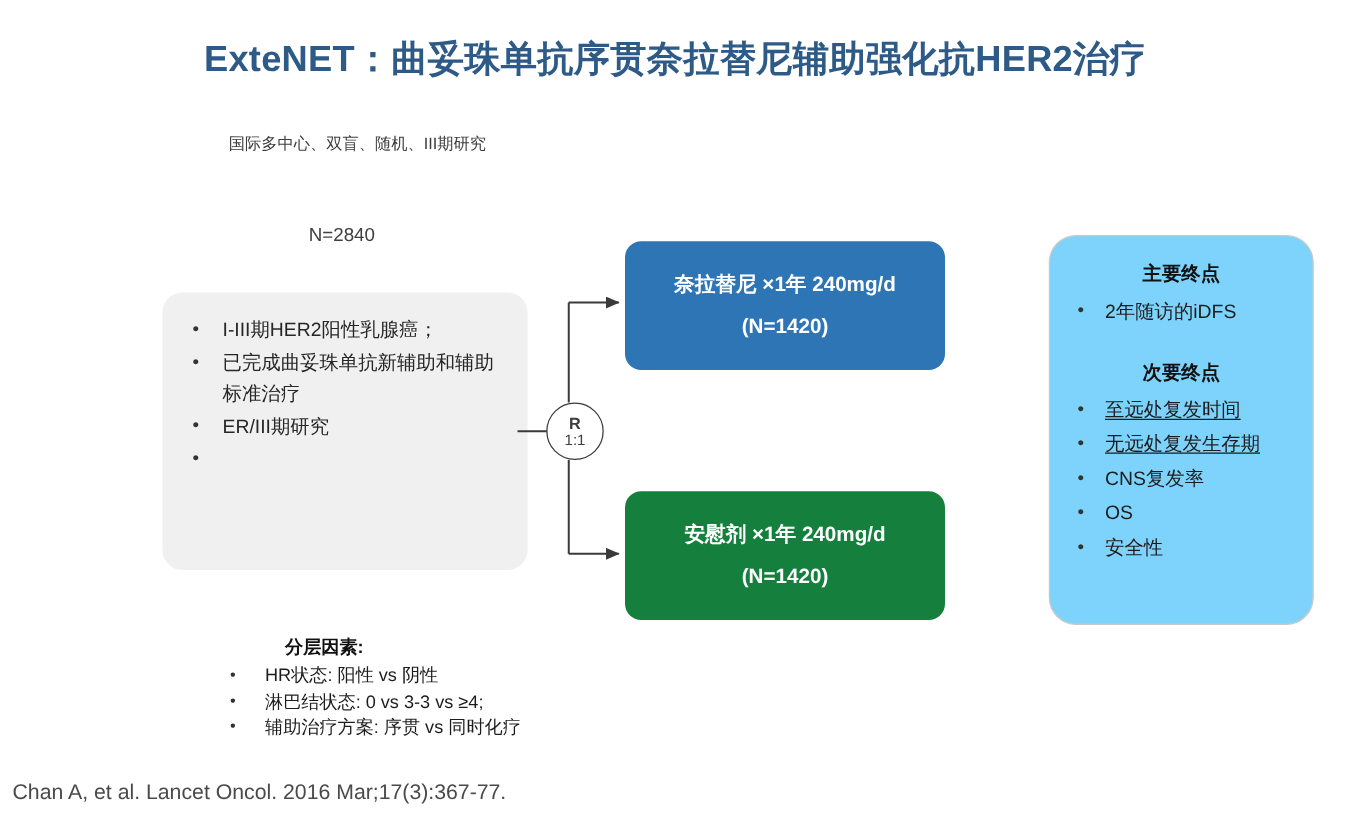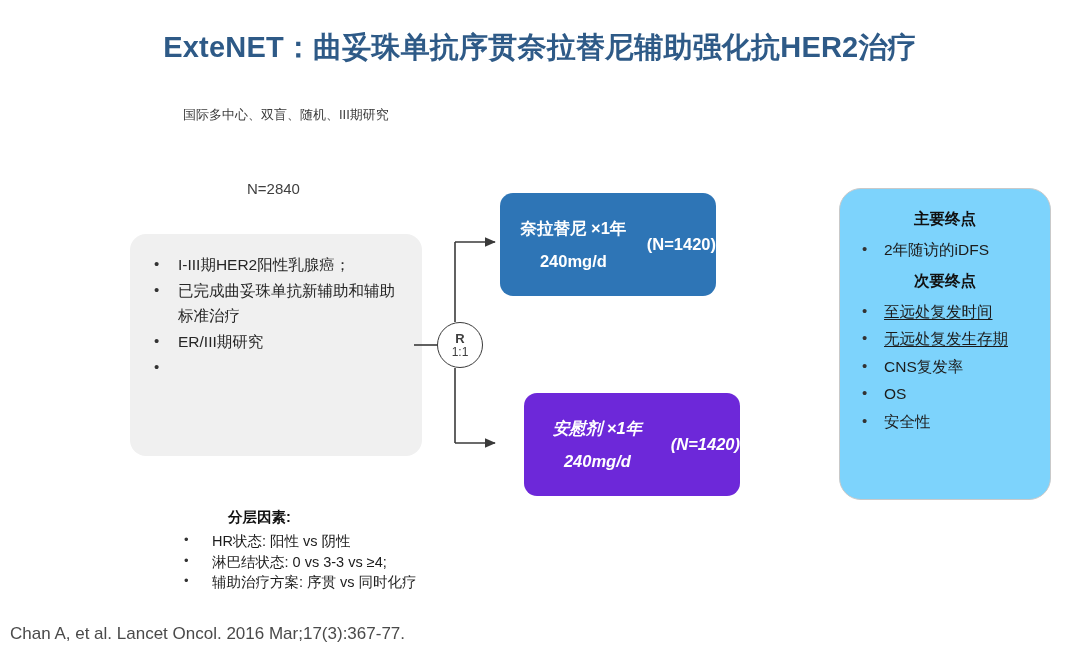--- a/index.html
+++ b/index.html
@@ -114,43 +114,42 @@
   }
   .rand-circle .r-ratio {
     font-size: 12px;
     font-weight: normal;
     color: #3d3d3d;
   }
 
   
   .arm-box {
     position: absolute;
-    width: 216px;
+    width: 256px;
     height: 103px;
     border-radius: 13px;
     display: flex;
-    flex-direction: row;
+    flex-direction: column;
     align-items: center;
     justify-content: center;
     color: #ffffff;
     font-weight: bold;
     font-size: 16.5px;
     line-height: 1.95;
     text-align: center;
   }
   .arm-treatment {
     left: 500px;
     top: 193px;
     background: #2E75B6;
   }
   .arm-placebo {
-    left: 524px;
+    left: 500px;
     top: 393px;
-    background: #6d28d9;
-    font-style: italic;
+    background: #15803d;
   }
 
   
   .endpoints-panel {
     position: absolute;
     left: 839px;
     top: 188px;
     width: 212px;
     height: 312px;
     border: 1.4px solid #C9C9C9;
@@ -160,21 +159,21 @@
     padding: 20px 10px 10px 10px;
   }
   .endpoint-heading {
     text-align: center;
     font-size: 15.5px;
     font-weight: bold;
     color: #111;
     margin-bottom: 6px;
   }
   .endpoint-heading.secondary {
-    margin-top: 7px;
+    margin-top: 24px;
   }
   .endpoint-list {
     list-style: none;
     margin: 0;
     padding: 0;
   }
   .endpoint-list li {
     position: relative;
     padding-left: 34px;
     font-size: 15.5px;

